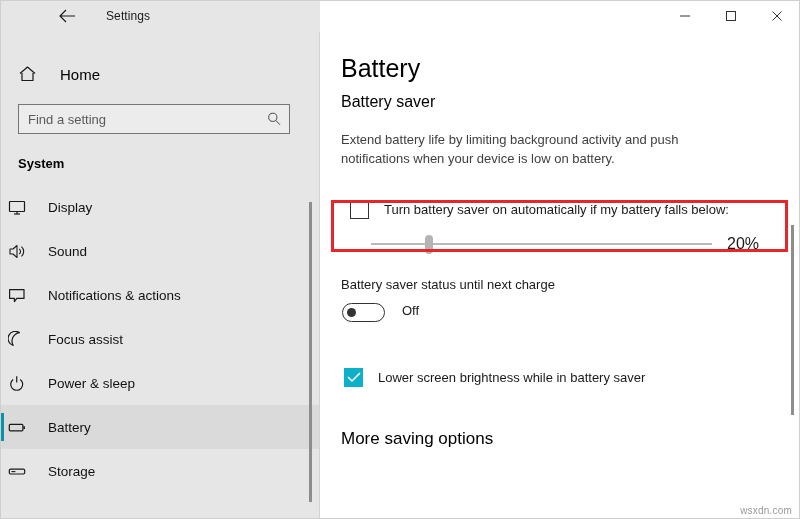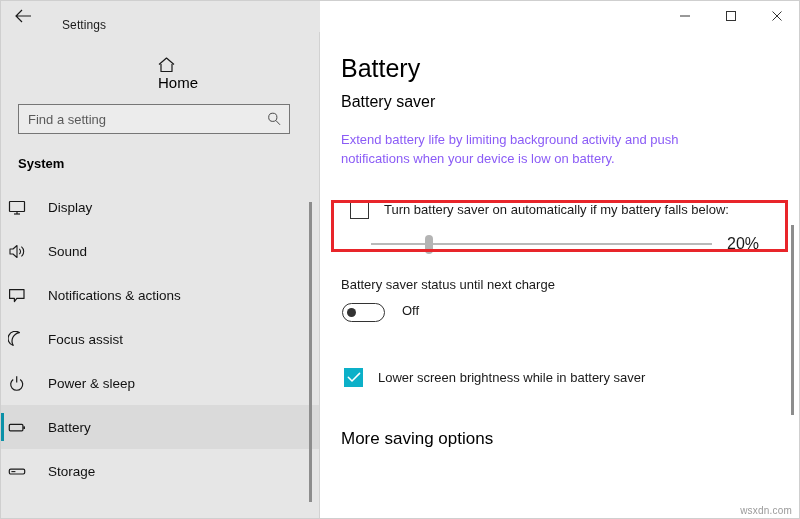--- a/index.html
+++ b/index.html
@@ -29,22 +29,23 @@
     top: 0; left: 0;
     width: 800px;
     height: 32px;
     background: #e6e6e6;
     display: flex;
     align-items: center;
     z-index: 30;
   }
   .titlebar-left {
     display: flex;
-    align-items: flex-end;
+    align-items: center;
     height: 32px;
+    padding-left: 44px;
   }
   .back-btn {
     width: 46px;
     height: 32px;
     display: flex;
     align-items: center;
     justify-content: center;
     cursor: pointer;
   }
   .back-btn svg { display: block; }
@@ -92,21 +93,20 @@
     background: #e6e6e6;
     overflow: hidden;
   }
   .home-row {
     display: flex;
     align-items: center;
     height: 36px;
     margin-top: 24px;
     padding-left: 18px;
     cursor: pointer;
-    flex-direction: column;
   }
   .home-icon {
     width: 24px;
     display: flex;
     align-items: center;
     justify-content: flex-start;
   }
   .home-label {
     font-size: 15px;
     color: #000000;
@@ -234,21 +234,21 @@
     font-weight: normal;
   }
   .sub-title {
     font-size: 16px;
     color: #000000;
     margin: 10px 0 0 21px;
     font-weight: normal;
   }
   .desc {
     font-size: 13px;
-    color: #8b5cf6;
+    color: #404040;
     margin: 19px 0 0 21px;
     width: 400px;
     line-height: 19px;
   }
 
   
   .cb-row {
     display: flex;
     align-items: center;
     margin: 32px 0 0 22px;

